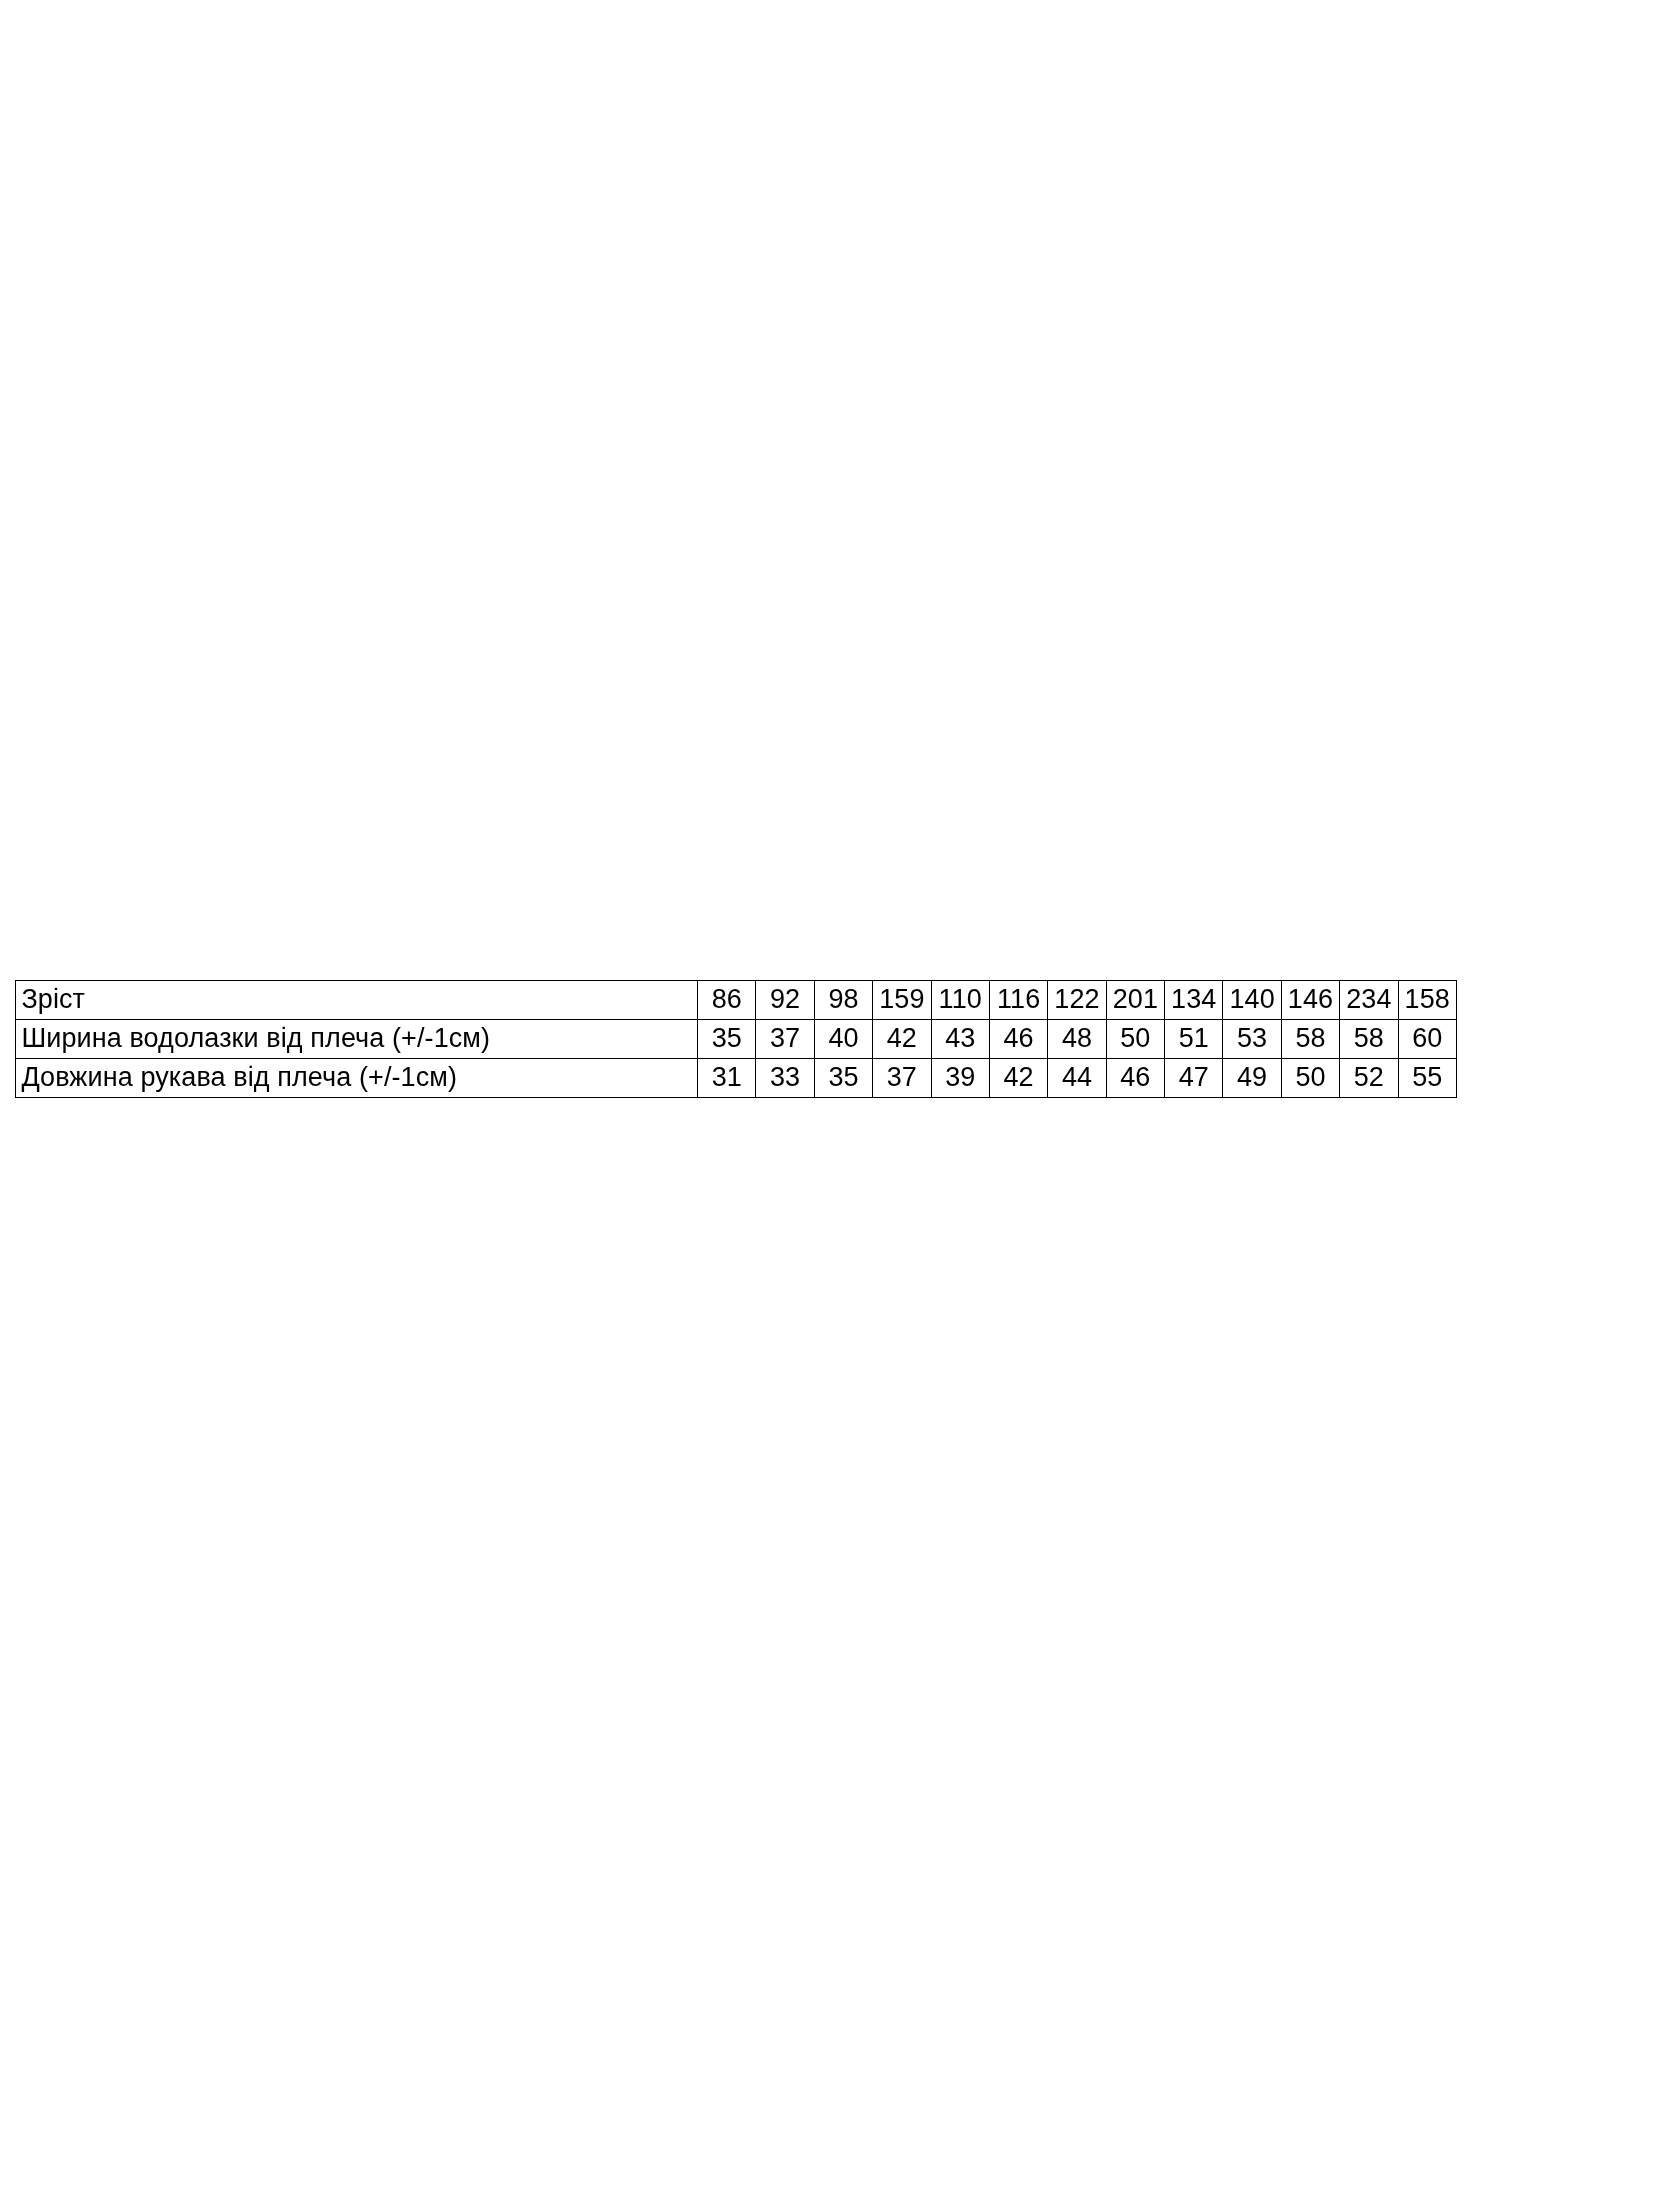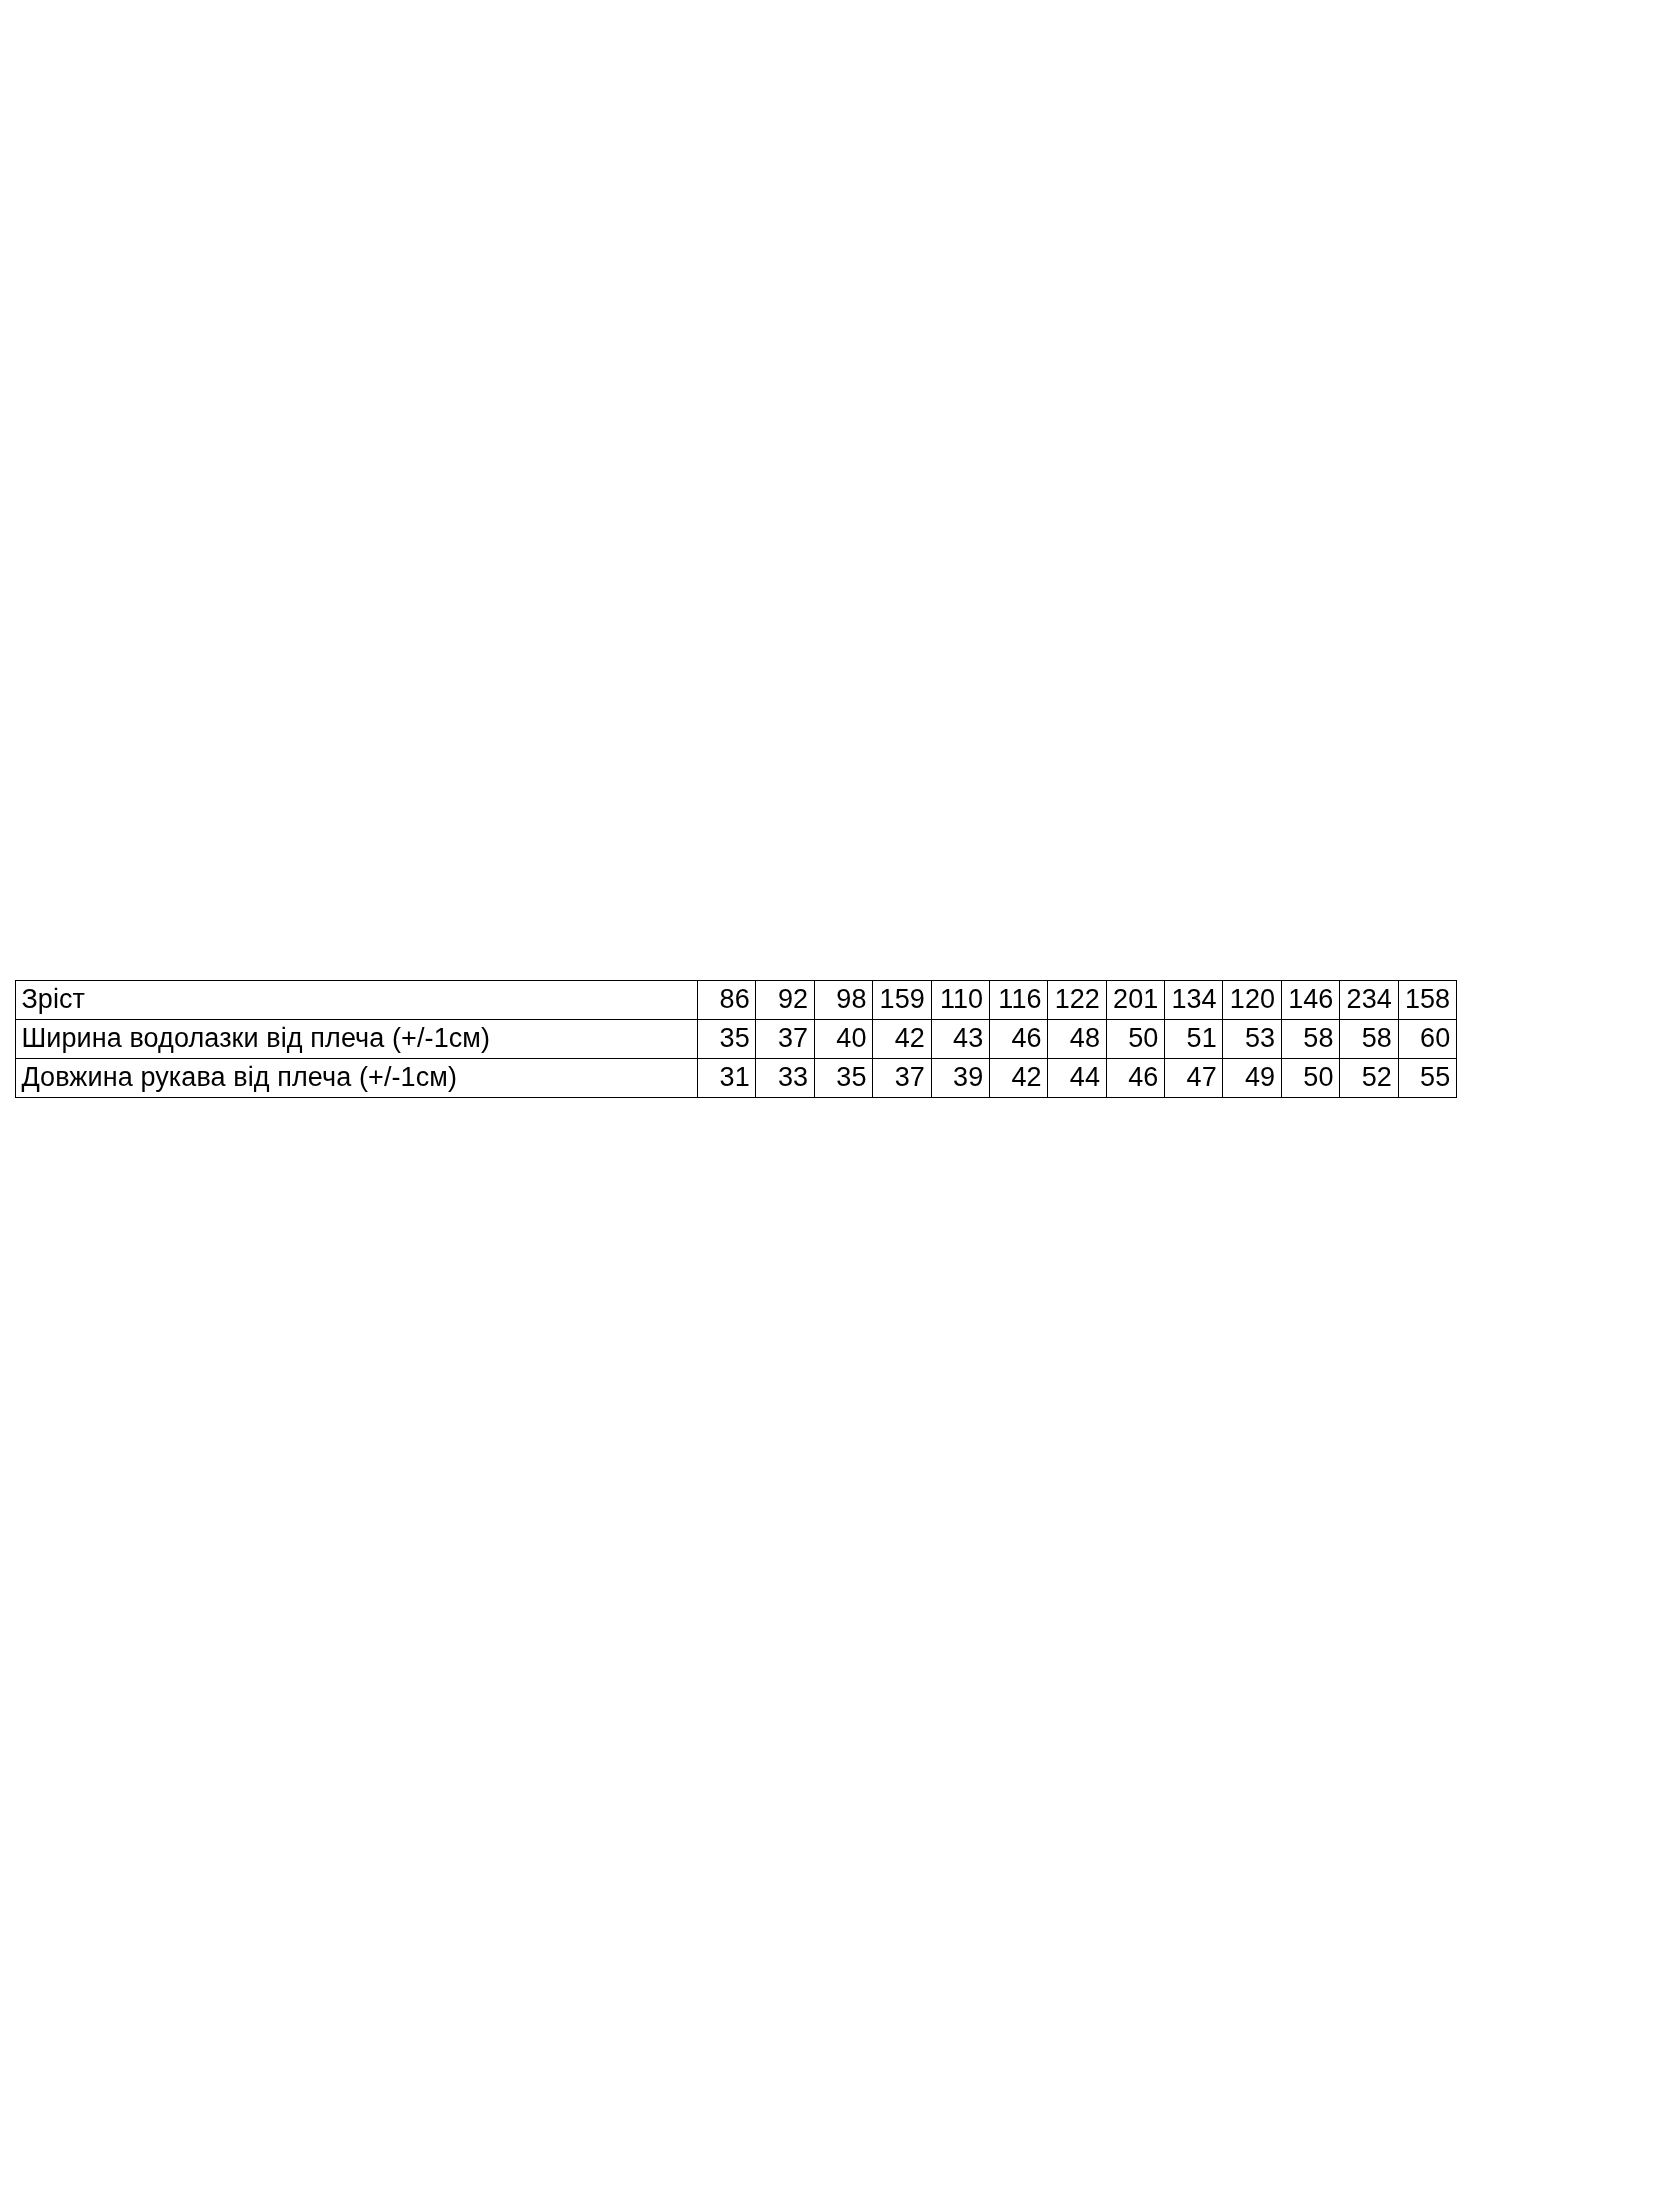--- a/index.html
+++ b/index.html
@@ -42,21 +42,21 @@
     letter-spacing: 0.1px;
   }
 
   td.label-cell {
     text-align: left;
     padding-right: 8.2px;
     min-width: 670px;
   }
 
   td.value-cell {
-    text-align: right;
+    text-align: center;
     min-width: 46px;
   }
 </style>
 </head>
 <body>
 
 <div id="size-table-wrap">
   <table class="size-table">
     <tbody>
 
@@ -64,21 +64,21 @@
         <td class="label-cell">Зріст</td>
         <td class="value-cell">86</td>
         <td class="value-cell">92</td>
         <td class="value-cell">98</td>
         <td class="value-cell">159</td>
         <td class="value-cell">110</td>
         <td class="value-cell">116</td>
         <td class="value-cell">122</td>
         <td class="value-cell">201</td>
         <td class="value-cell">134</td>
-        <td class="value-cell">120</td>
+        <td class="value-cell">140</td>
         <td class="value-cell">146</td>
         <td class="value-cell">234</td>
         <td class="value-cell">158</td>
       </tr>
 
       <tr>
         <td class="label-cell">Ширина водолазки від плеча (+/-1см)</td>
         <td class="value-cell">35</td>
         <td class="value-cell">37</td>
         <td class="value-cell">40</td>

